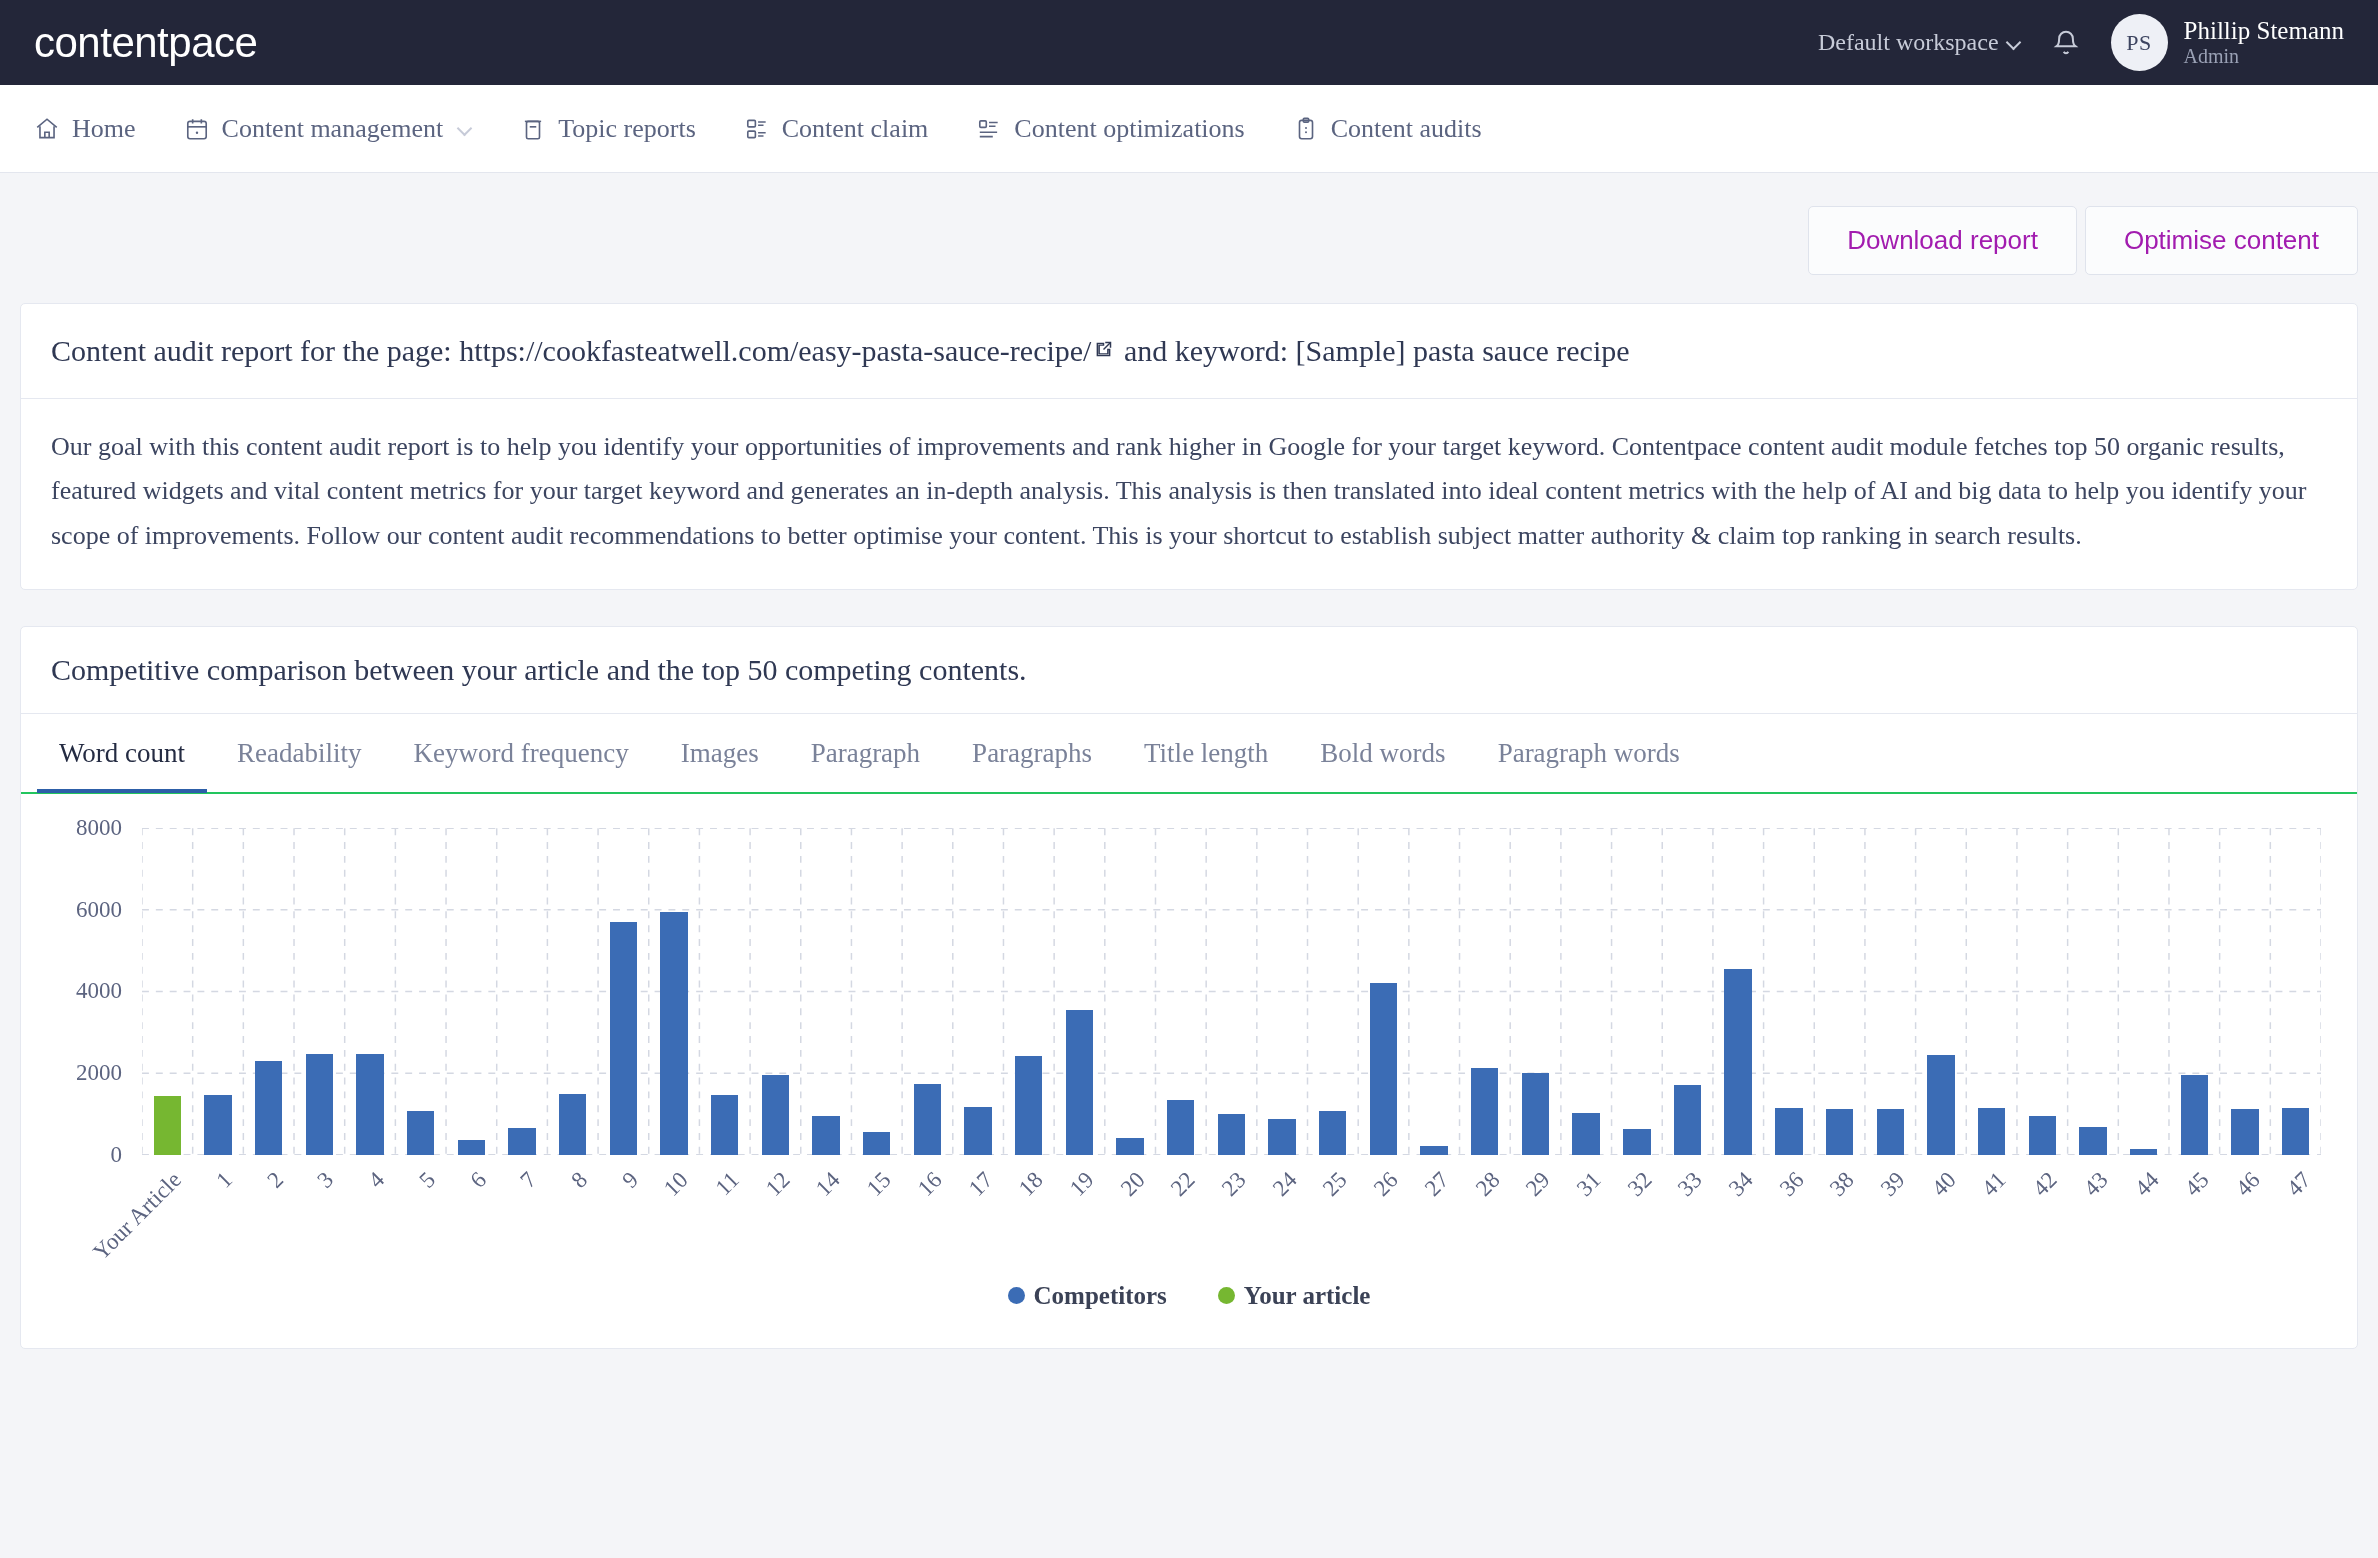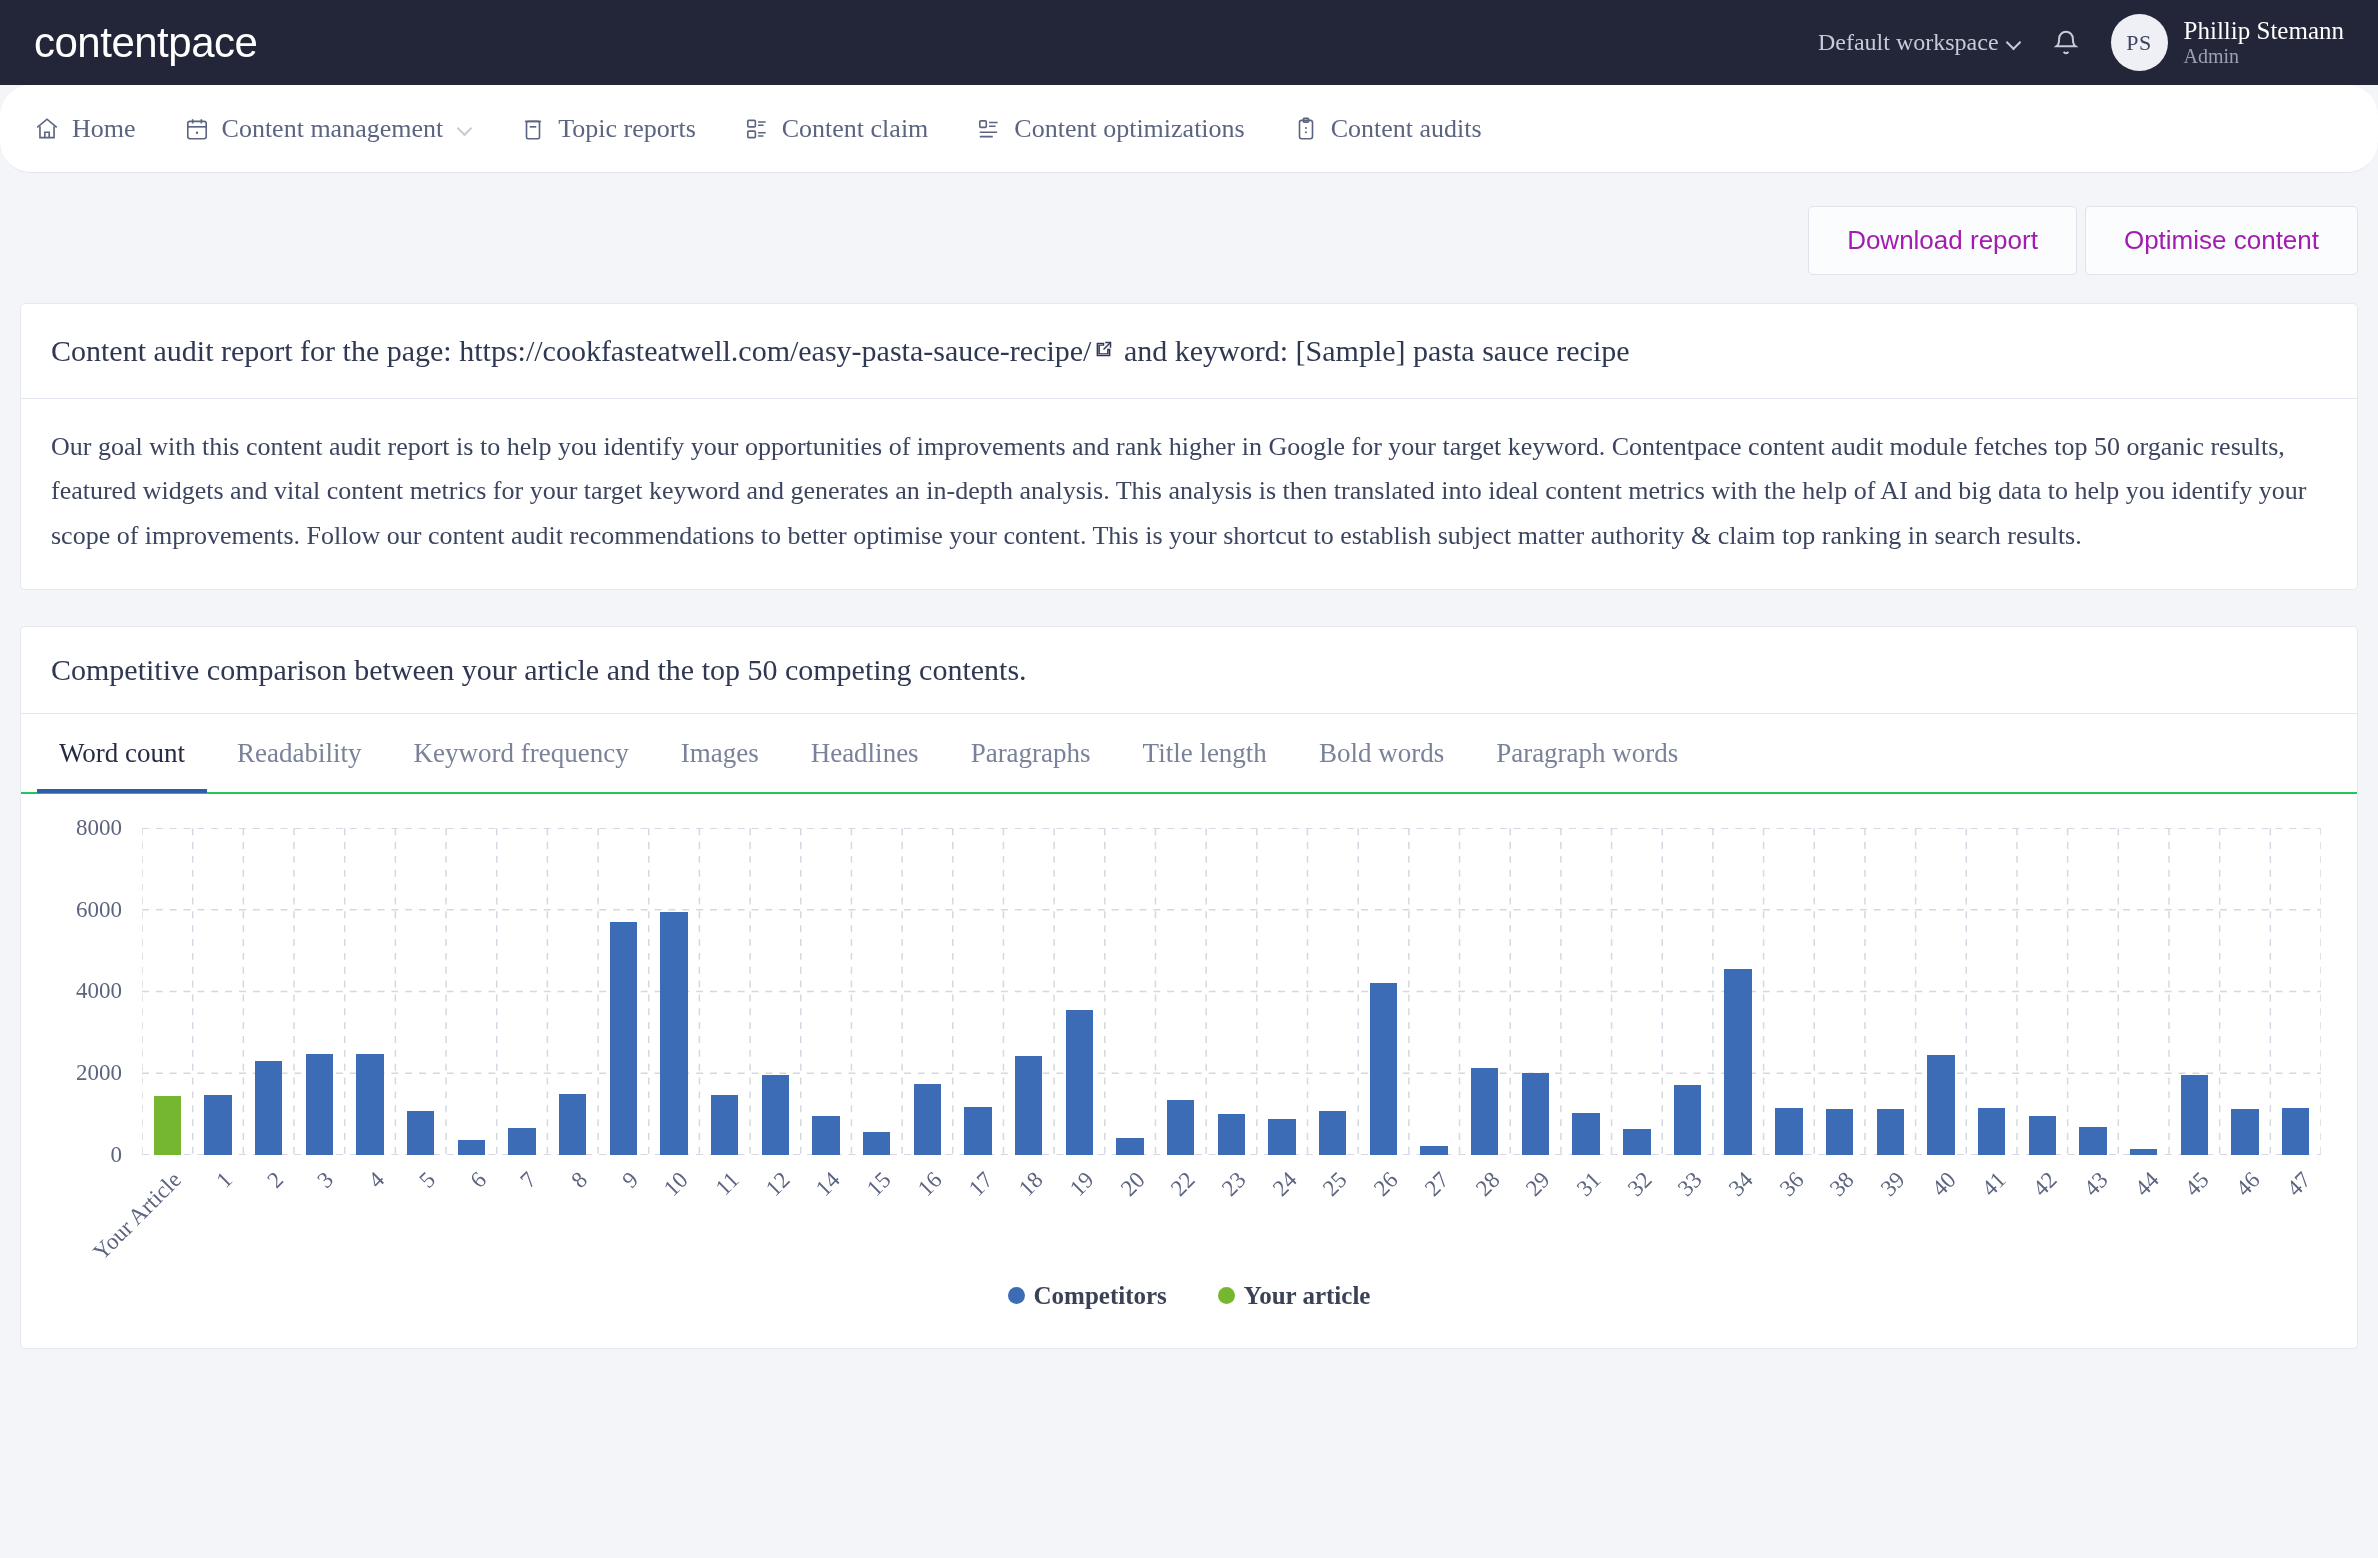--- a/index.html
+++ b/index.html
@@ -39,21 +39,21 @@
     display:flex; align-items:center; justify-content:center;
     font-size: 22px; letter-spacing:0.5px;
   }
   .userblock { display:flex; align-items:center; gap: 16px; }
   .uname { color:#fff; font-size: 25px; line-height: 1.15; }
   .urole { color:#9aa1b5; font-size: 20px; line-height: 1.15; }
 
   
   .navbar {
     height: 88px; background:#ffffff; border-bottom:1px solid #e3e6ee;
-    display:flex; align-items:center; padding: 0 34px; gap: 0px; border-radius: 31px;
+    display:flex; align-items:center; padding: 0 34px; gap: 0px;
   }
   .navitem {
     display:flex; align-items:center; gap: 12px;
     color:#5b6480; font-size: 26px; padding: 0 26px 0 0; margin-right: 22px;
     white-space: nowrap; cursor: pointer;
   }
   .navitem:first-child { }
   .navicon { width: 26px; height: 26px; flex: 0 0 26px; }
 
   
@@ -245,21 +245,21 @@
   </div>
 
   <div class="card card2">
     <div class="card2-head">Competitive comparison between your article and the top 50 competing contents.</div>
 
     <div class="tabs">
       <div class="tab active">Word count</div>
       <div class="tab">Readability</div>
       <div class="tab">Keyword frequency</div>
       <div class="tab">Images</div>
-      <div class="tab">Headlines</div>
+      <div class="tab">Paragraph</div>
       <div class="tab">Paragraphs</div>
       <div class="tab">Title length</div>
       <div class="tab">Bold words</div>
       <div class="tab">Paragraph words</div>
     </div>
 
     <div class="chartwrap">
       <div class="chart">
         <div class="ylabels" id="ylabels">
             <div class="ylab" style="top: 327px;">0</div>

